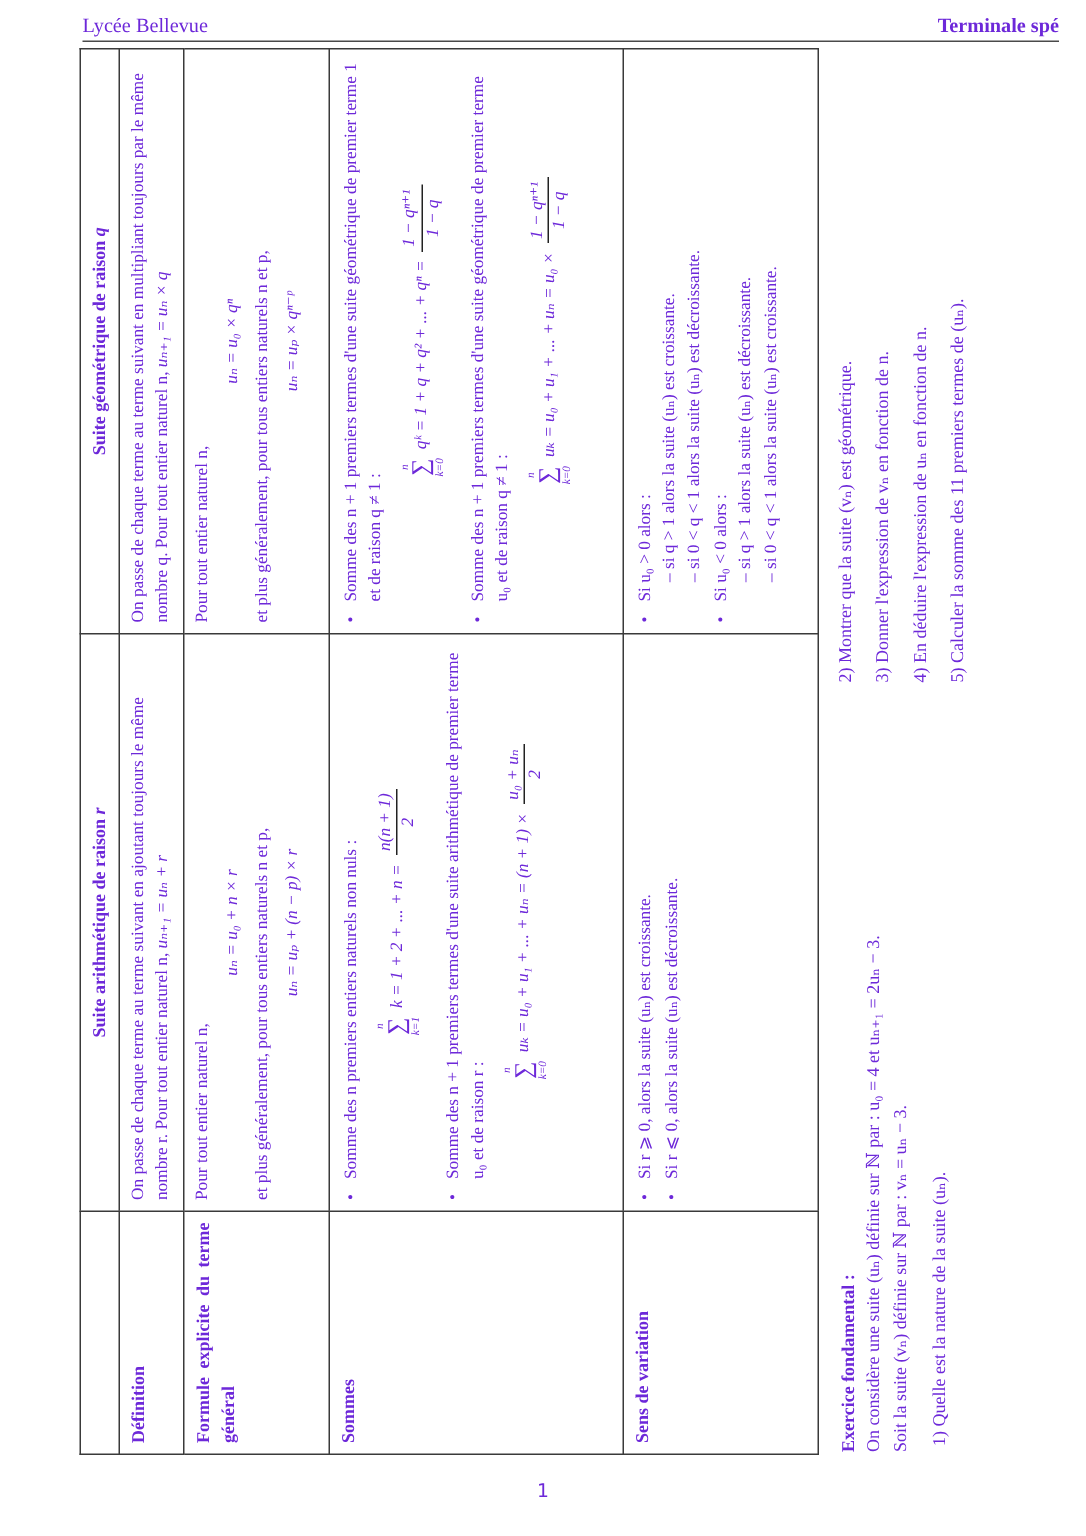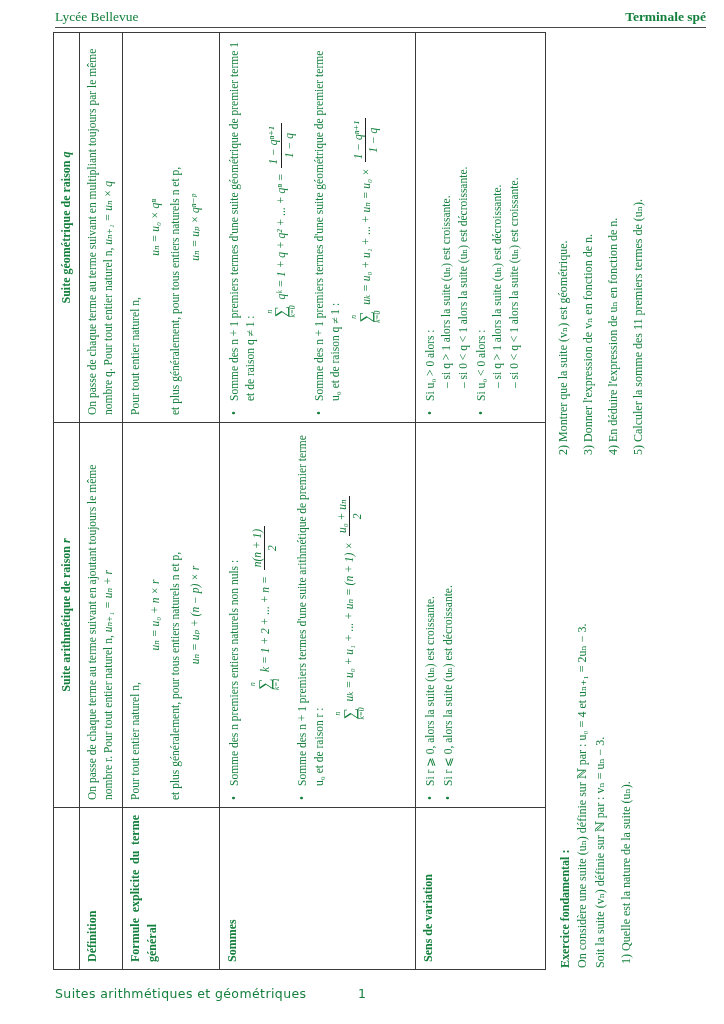--- a/index.html
+++ b/index.html
@@ -1,18 +1,18 @@
 <!DOCTYPE html>
 <html><head>
 <meta charset="utf-8">
 <style>
   html,body { margin:0; padding:0; background:#e8e8e8; }
   .page {
     position:relative; width:724px; height:1024px; margin:0 auto;
-    background:#ffffff; overflow:hidden; color:#15803d;
+    background:#ffffff; overflow:hidden; color:#6d28d9;
     font-family:"Liberation Serif","DejaVu Serif","DejaVu Sans",serif;
   }
   
   .hdr-left  { position:absolute; left:55px;  top:9px;  font-size:13.5px; }
   .hdr-right { position:absolute; right:18px; top:9px;  font-size:13.5px;font-weight:bold; }
   .hdr-rule  { position:absolute; left:55px;  top:27px; width:651px; height:1px; background:#4a4a4a; }
   .ftr-left  { position:absolute; left:55px;  top:986px; font-size:12.5px;
                font-family:"DejaVu Sans","Liberation Sans",sans-serif; letter-spacing:0.4px; }
   .ftr-page  { position:absolute; left:0; top:986px; width:724px; text-align:center; font-size:12.5px;
                font-family:"DejaVu Sans","Liberation Sans",sans-serif; }
@@ -233,16 +233,15 @@
     </div>
     <div class="ex-right">
       <div>2) Montrer que la suite (vₙ) est géométrique.</div>
       <div>3) Donner l'expression de vₙ en fonction de n.</div>
       <div>4) En déduire l'expression de uₙ en fonction de n.</div>
       <div>5) Calculer la somme des 11 premiers termes de (uₙ).</div>
     </div>
 
   </div>
 
-  <div class="ftr-left">Suites arithmétiques et géométriques</div>
   <div class="ftr-page">1</div>
 
 </div>
 
 </body></html>

